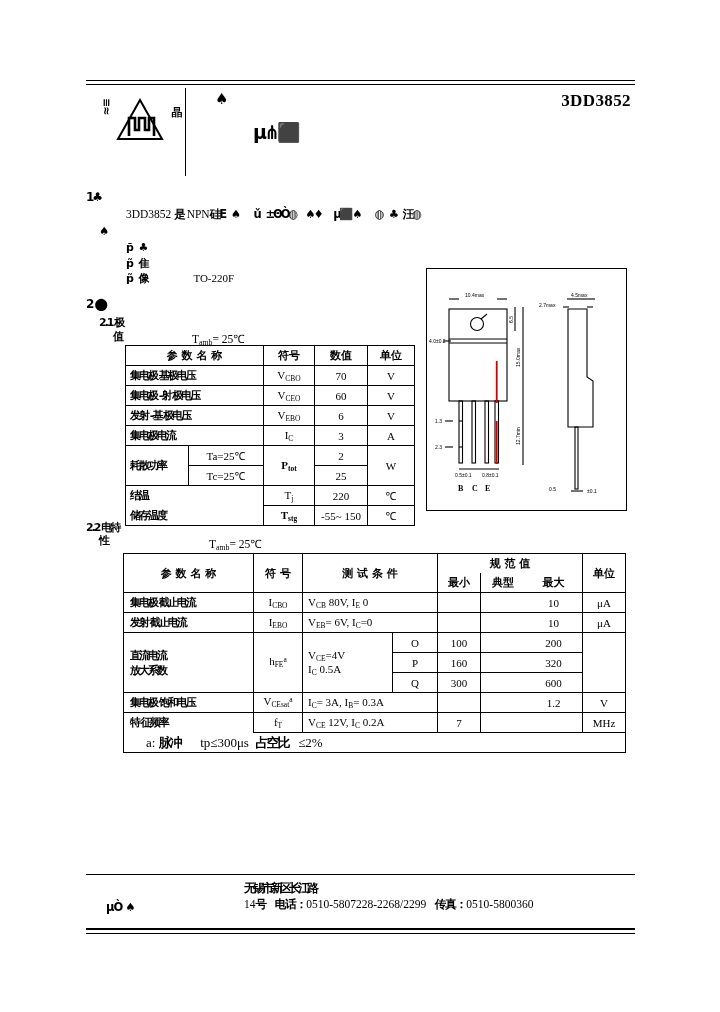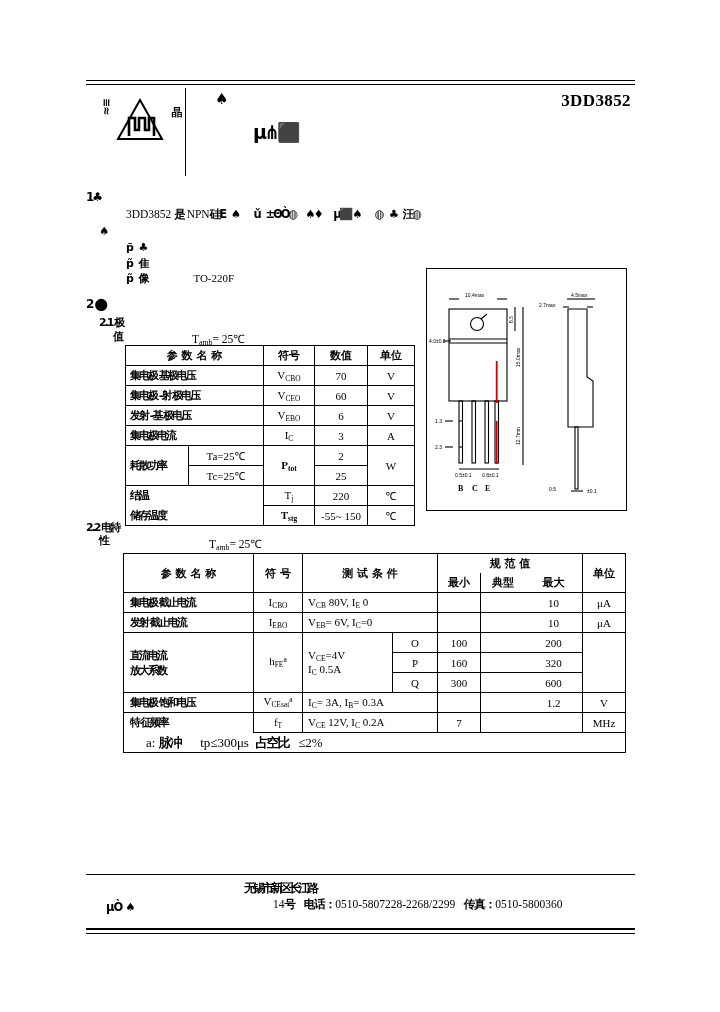--- a/index.html
+++ b/index.html
@@ -91,21 +91,21 @@
 
   
   .ft-rule1{position:absolute;left:86px;top:874px;width:549px;height:0;border-top:1.3px solid #000;}
   .ft-rule2{position:absolute;left:86px;top:928px;width:549px;height:0;border-top:2.6px solid #000;}
   .ft-rule3{position:absolute;left:86px;top:933px;width:549px;height:0;border-top:1.3px solid #000;}
   .ft-l{position:absolute;left:106px;top:900px;font-size:11.5px;
       font-family:"DejaVu Sans",sans-serif;font-weight:bold;letter-spacing:-1px;}
   .ft-addr{position:absolute;left:244px;top:880px;font-size:12px;font-weight:bold;
       font-family:"DejaVu Sans",sans-serif;letter-spacing:-3px;text-align:center;}
   .ft-line{position:absolute;left:244px;top:897px;font-size:11.5px;white-space:nowrap;
-      font-family:"Liberation Serif",serif;margin-left:29px;}
+      font-family:"Liberation Serif",serif;}
   .ft-line .zh{font-family:"DejaVu Sans",sans-serif;font-weight:bold;letter-spacing:-1px;}
   .pagenum{position:absolute;left:0;top:947px;width:720px;text-align:center;
       font-size:11px;font-family:"DejaVu Sans",sans-serif;font-weight:bold;letter-spacing:1px;}
 </style>
 </head>
 <body>
 
 <div class="page">
 
   <div class="hdr-rule-top"></div>

